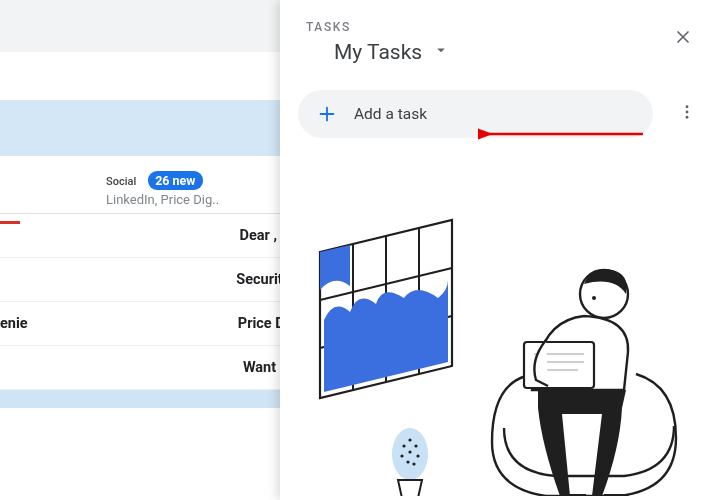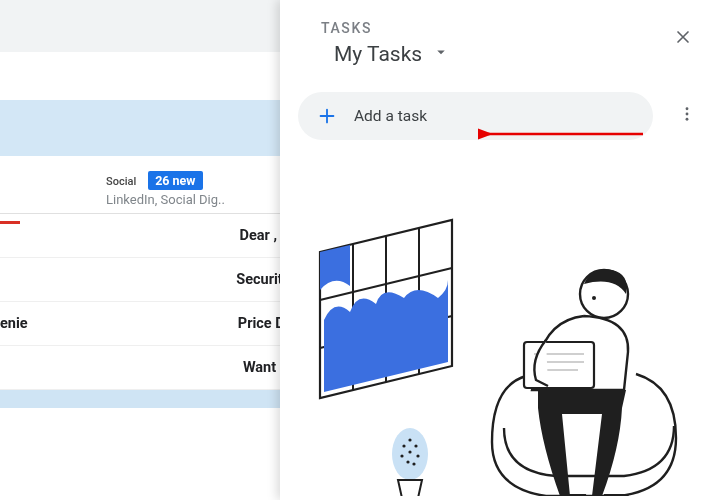--- a/index.html
+++ b/index.html
@@ -12,40 +12,40 @@
 }
 .gmail-bg {
   position: absolute; left: 0; top: 0; width: 290px; height: 500px;
   background: #fff;
 }
 .gmail-topbar { height: 52px; background: #f1f3f4; }
 .gmail-spacer { height: 48px; background: #fff; }
 .gmail-hl { height: 56px; background: #d3e7f6; }
 .gmail-tabrow { display: flex; align-items: flex-start; padding: 14px 0 10px 106px; border-bottom: 1px solid #e0e0e0; height: 58px; }
 .gmail-tabrow .tab-label { font-size: 11px; font-weight: 500; color: #444; }
-.gmail-tabrow .badge { background: #1a73e8; color: #fff; font-size: 12.5px; font-weight: 700; padding: 2px 7px; border-radius: 2px; margin-left: 8px; }
+.gmail-tabrow .badge { background: #1a73e8; color: #fff; font-size: 12.5px; font-weight: 700; padding: 2px 7px; border-radius: 9px; margin-left: 8px; }
 .gmail-tabrow .senders { font-size: 13px; color: #80868b; margin-top: 3px; }
 .gmail-row { border-bottom: 1px solid #efefef; height: 44px; display: flex; align-items: center; padding-left: 0; }
 .gmail-row .txt { font-size: 14.5px; font-weight: 700; color: #202124; margin-left: auto; margin-right: 0; white-space: nowrap; }
 .gmail-row.r1 .txt { padding-left: 204px; }
 .gmail-row.r2 .txt { padding-left: 204px; }
 .gmail-row.r3 { padding-left: 0; align-items: center; }
 .gmail-row.r3 .fromtxt { font-size: 14.5px; font-weight: 700; color: #202124; white-space:nowrap; }
 .gmail-row.r3 .txt { padding-left: 170px; }
 .gmail-row.r4 .txt { padding-left: 204px; }
 .gmail-red { position: absolute; left: 0; top: 221px; width: 20px; height: 3px; background: #d93025; }
 .gmail-bottomhl { height: 18px; background: #cfe4f4; margin-top: 0; }
 
 .panel {
   position: absolute; left: 280px; top: 0; width: 446px; height: 500px;
   background: #fff;
   box-shadow: -3px 0 10px rgba(0,0,0,.15), 0 0 0 0 rgba(0,0,0,0);
 }
 .panel-header { padding: 20px 24px 8px 26px; position: relative; }
-.panel-header .kicker { font-size: 14px; letter-spacing: 1.6px; color: #7b7f85; font-weight: 500; margin-left: 15px; }
+.panel-header .kicker { font-size: 12px; letter-spacing: 1.6px; color: #7b7f85; font-weight: 500; }
 .panel-header .title-row { display: flex; align-items: center; margin-top: 6px; cursor: pointer; margin-left: 28px; }
 .panel-header .title { font-size: 21px; color: #3c4043; font-weight: 400; }
 .panel-header .caret { margin-left: 10px; color: #5f6368; }
 .close-btn { position: absolute; top: 22px; right: 26px; width: 34px; height: 34px; border-radius: 50%; display:flex; align-items:center; justify-content:center; cursor:pointer; color:#5f6368; }
 .close-btn svg { width: 20px; height: 20px; }
 
 .addrow { display:flex; align-items:center; padding: 18px 11px 6px 18px; }
 .addbtn { display:flex; align-items:center; background:#f1f3f4; border-radius: 28px; height: 48px; padding: 0 24px 0 18px; width: 355px; cursor:pointer; }
 .addbtn .plus { color:#1a73e8; margin-right: 16px; display:flex; }
 .addbtn .plus svg { width:22px; height:22px; }
@@ -61,21 +61,21 @@
 <body>
 
 <div class="gmail-bg">
   <div class="gmail-topbar"></div>
   <div class="gmail-spacer"></div>
   <div class="gmail-hl"></div>
   <div class="gmail-tabrow">
     <div>
       <span class="tab-label">Social</span>
       <span class="badge">26 new</span>
-      <div class="senders">LinkedIn, Social Dig..</div>
+      <div class="senders">LinkedIn, Price Dig..</div>
     </div>
   </div>
   <div class="gmail-red"></div>
   <div class="gmail-row r1">
     <span class="txt">Dear , R</span>
   </div>
   <div class="gmail-row r2">
     <span class="txt">Security</span>
   </div>
   <div class="gmail-row r3">

